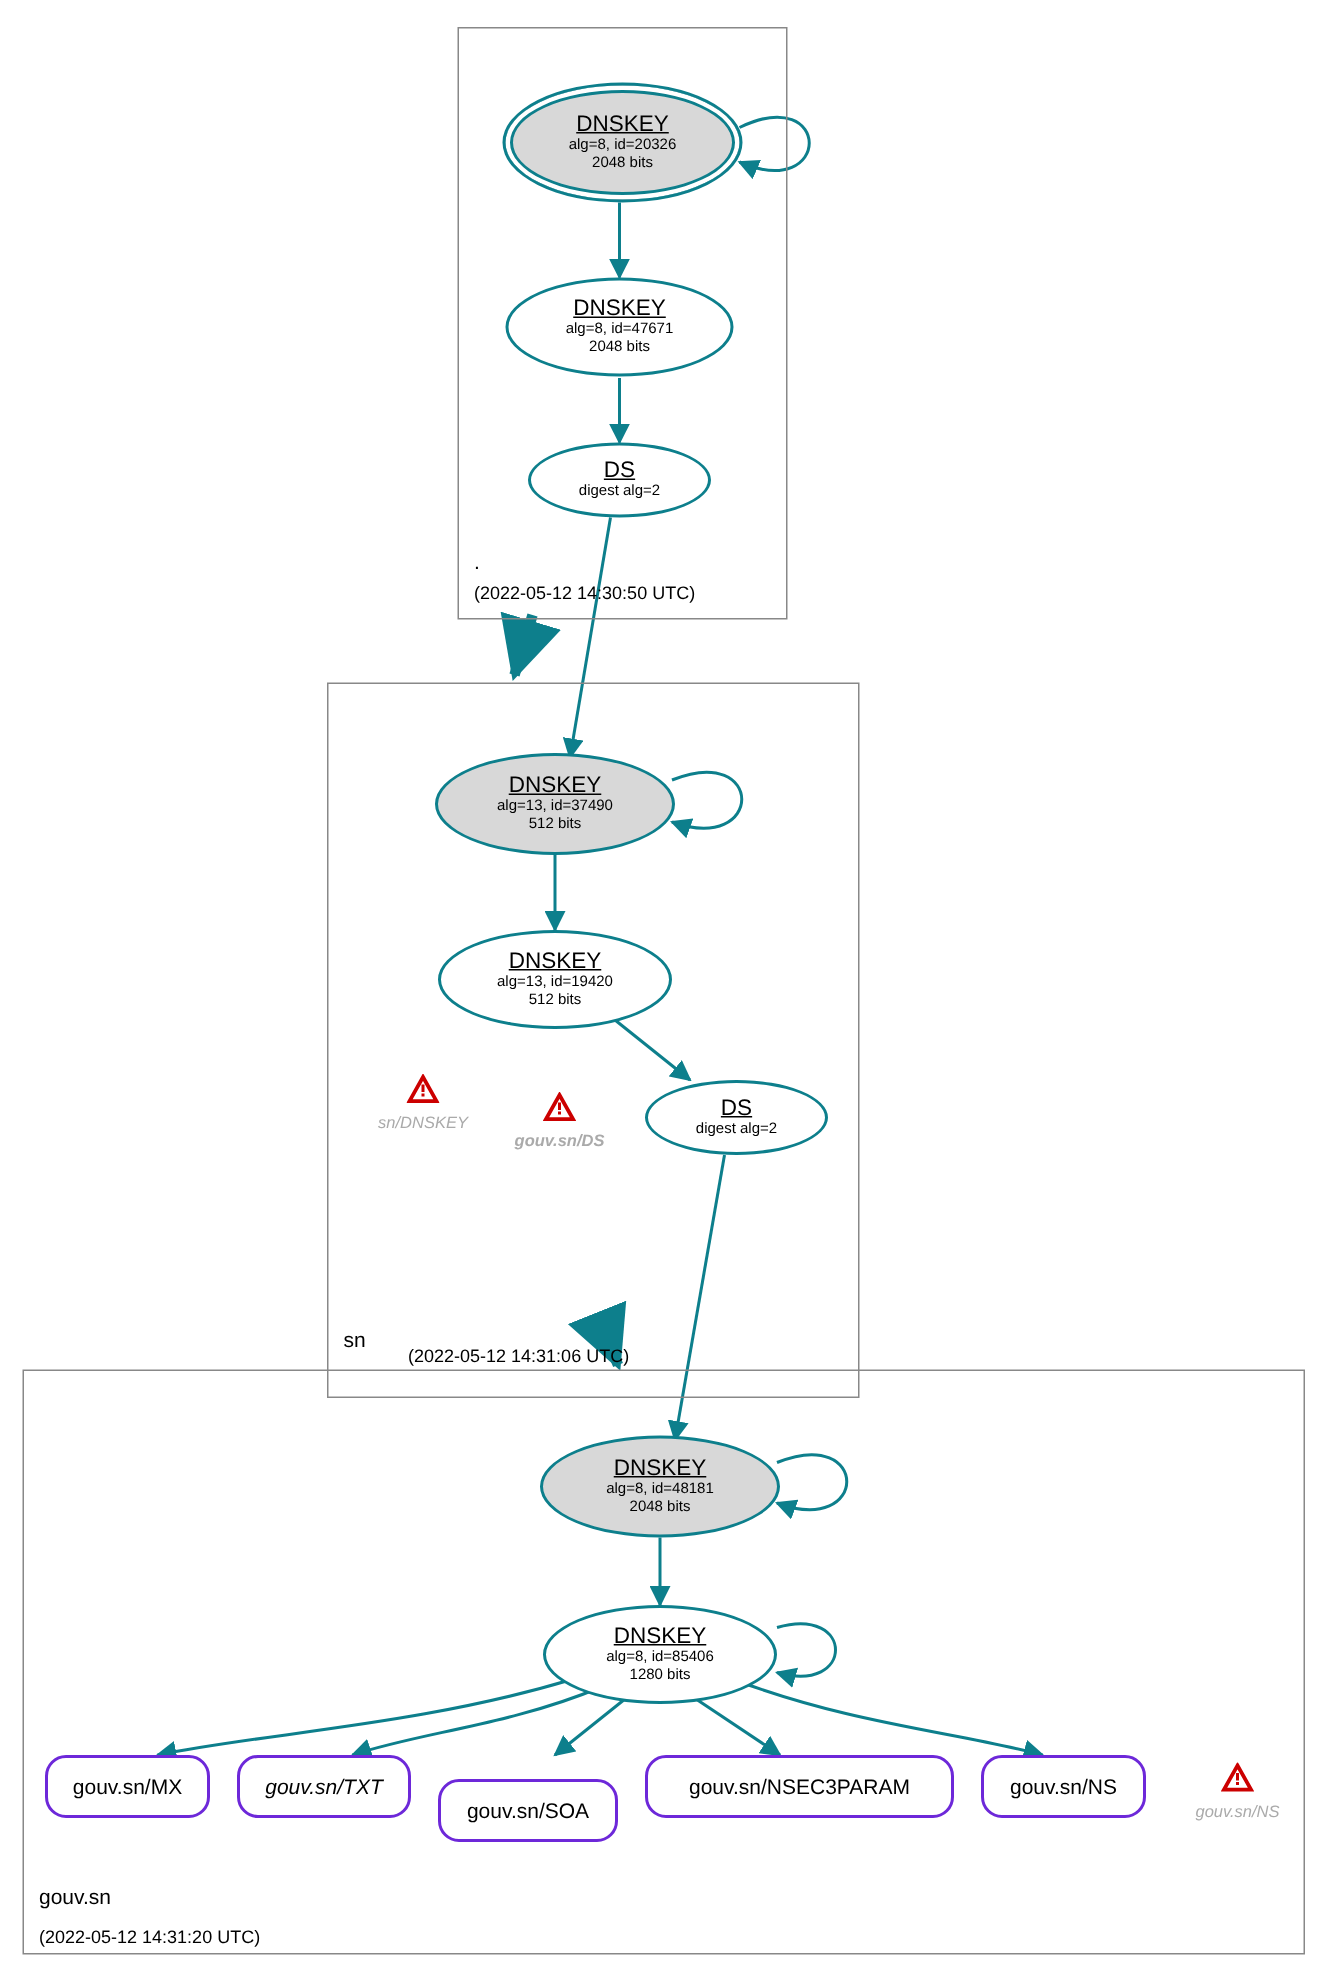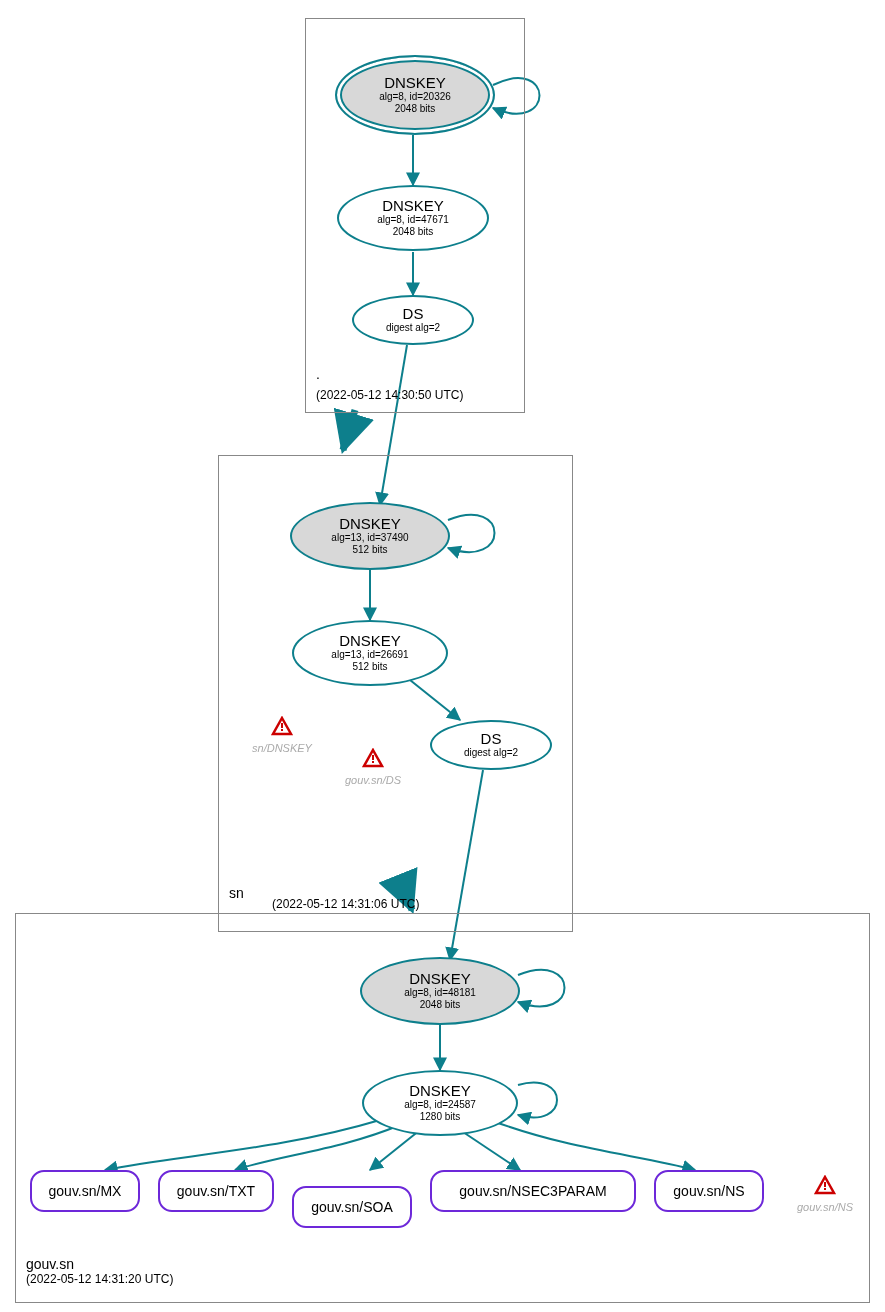--- a/index.html
+++ b/index.html
@@ -45,20 +45,21 @@
     background: #d8d8d8;
   }
   .node-ellipse.double {
     box-shadow: inset 0 0 0 3px #fff, inset 0 0 0 5px #0d7f8c;
     background: #d8d8d8;
   }
   .node-title {
     font-size: 15px;
     color: #000;
     line-height: 1.1;
+    text-decoration: underline;
   }
   .node-sub {
     font-size: 10px;
     color: #000;
     line-height: 1.2;
   }
   .rr-box {
     position: absolute;
     border: 2px solid #6d28d9;
     border-radius: 14px;
@@ -169,65 +170,65 @@
 </div>
 
 <div class="node-ellipse ksk" style="left:290px; top:502px; width:160px; height:68px;">
   <div class="node-title">DNSKEY</div>
   <div class="node-sub">alg=13, id=37490</div>
   <div class="node-sub">512 bits</div>
 </div>
 
 <div class="node-ellipse" style="left:292px; top:620px; width:156px; height:66px;">
   <div class="node-title">DNSKEY</div>
-  <div class="node-sub">alg=13, id=26691</div>
+  <div class="node-sub">alg=13, id=19420</div>
   <div class="node-sub">512 bits</div>
 </div>
 
 <div class="node-ellipse" style="left:430px; top:720px; width:122px; height:50px;">
   <div class="node-title">DS</div>
   <div class="node-sub">digest alg=2</div>
 </div>
 
 <div class="warn" style="left:235px; top:716px; width:70px;margin-left:12px;">
   <svg width="22" height="20">
       <path d="M11 2 L20 18 L2 18 Z" fill="#fff" stroke="#c00" stroke-width="2.5"></path>
       <rect x="10" y="7" width="2" height="5" fill="#c00"></rect>
       <rect x="10" y="13" width="2" height="2" fill="#c00"></rect>
     </svg>
   <div class="warn-label">sn/DNSKEY</div>
 </div>
-<div class="warn" style="left:338px; top:748px; width:70px;">
+<div class="warn" style="left:338px; top:728px; width:70px;font-weight:bold;">
   <svg width="22" height="20">
       <path d="M11 2 L20 18 L2 18 Z" fill="#fff" stroke="#c00" stroke-width="2.5"></path>
       <rect x="10" y="7" width="2" height="5" fill="#c00"></rect>
       <rect x="10" y="13" width="2" height="2" fill="#c00"></rect>
     </svg>
   <div class="warn-label">gouv.sn/DS</div>
 </div>
 
 <div class="zone" style="left:15px; top:913px; width:855px; height:390px;">
   <div class="zone-label" style="bottom:30px;margin-top:24px;">gouv.sn</div>
-  <div class="zone-time" style="bottom:16px;">(2022-05-12 14:31:20 UTC)</div>
+  <div class="zone-time" style="bottom:4px;">(2022-05-12 14:31:20 UTC)</div>
 </div>
 
 <div class="node-ellipse ksk" style="left:360px; top:957px; width:160px; height:68px;">
   <div class="node-title">DNSKEY</div>
   <div class="node-sub">alg=8, id=48181</div>
   <div class="node-sub">2048 bits</div>
 </div>
 
 <div class="node-ellipse" style="left:362px; top:1070px; width:156px; height:66px;">
   <div class="node-title">DNSKEY</div>
-  <div class="node-sub">alg=8, id=24587</div>
+  <div class="node-sub">alg=8, id=85406</div>
   <div class="node-sub">1280 bits</div>
 </div>
 
 <div class="rr-box" style="left:30px; top:1170px; width:110px; height:42px;">gouv.sn/MX</div>
-<div class="rr-box" style="left:158px; top:1170px; width:116px; height:42px;">gouv.sn/TXT</div>
+<div class="rr-box" style="left:158px; top:1170px; width:116px; height:42px;font-style:italic;">gouv.sn/TXT</div>
 <div class="rr-box" style="left:292px; top:1170px; width:120px; height:42px;margin-top:16px;">gouv.sn/SOA</div>
 <div class="rr-box" style="left:430px; top:1170px; width:206px; height:42px;">gouv.sn/NSEC3PARAM</div>
 <div class="rr-box" style="left:654px; top:1170px; width:110px; height:42px;">gouv.sn/NS</div>
 
 <div class="warn" style="left:790px; top:1175px; width:70px;">
   <svg width="22" height="20">
       <path d="M11 2 L20 18 L2 18 Z" fill="#fff" stroke="#c00" stroke-width="2.5"></path>
       <rect x="10" y="7" width="2" height="5" fill="#c00"></rect>
       <rect x="10" y="13" width="2" height="2" fill="#c00"></rect>
     </svg>

